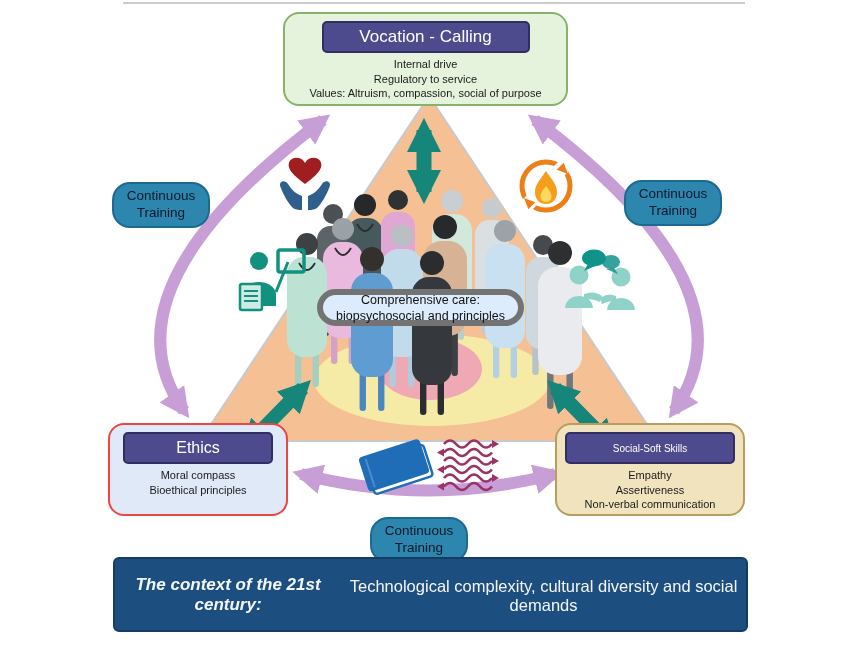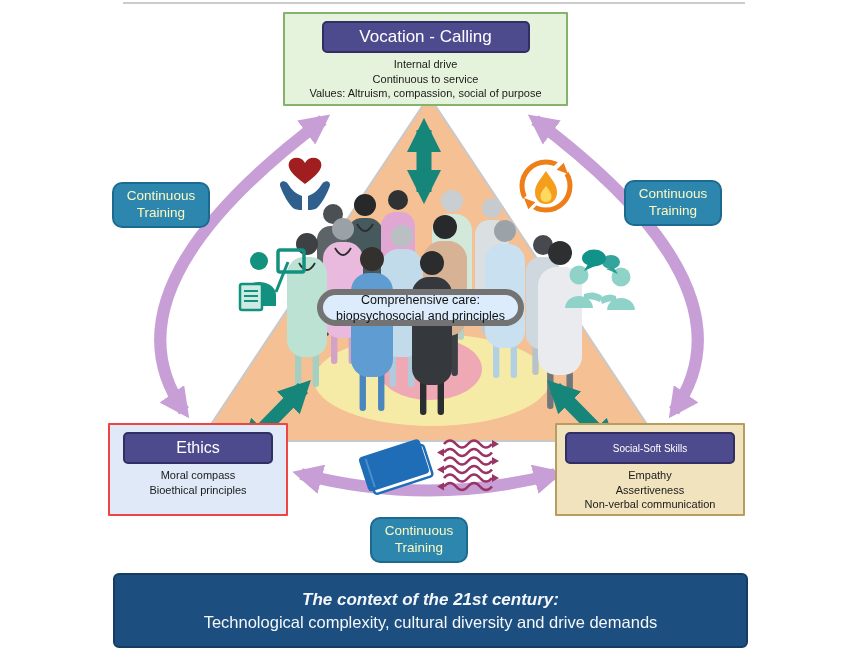--- a/index.html
+++ b/index.html
@@ -2,50 +2,50 @@
 <html><head>
 <meta charset="utf-8">
 <style>
   html,body{margin:0;padding:0;background:#ffffff;}
   .stage{position:relative;width:862px;height:656px;background:#ffffff;overflow:hidden;
          font-family:"Liberation Sans",sans-serif;color:#1a1a1a;}
   .layer{position:absolute;left:0;top:0;}
   .top-rule{position:absolute;left:123px;top:2px;width:622px;height:2px;background:#cccccc;}
 
   
-  .corner-box{position:absolute;border-radius:1px;text-align:center;box-sizing:border-box;}
+  .corner-box{position:absolute;border-radius:16px;text-align:center;box-sizing:border-box;}
   .vocation{left:283px;top:12px;width:285px;height:94px;background:#e6f3dc;border:2px solid #85b36b;}
   .ethics{left:108px;top:423px;width:180px;height:93px;background:#dfe9f7;border:2px solid #ef4444;}
   .social{left:555px;top:423px;width:190px;height:93px;background:#f1e3bd;border:2px solid #b79d5e;}
   .box-header{display:block;margin:7px auto 4px;background:#4e4a8e;border:2px solid #322e63;
               border-radius:5px;color:#ffffff;box-sizing:border-box;
               display:flex;align-items:center;justify-content:center;}
   .vocation .box-header{width:208px;height:32px;font-size:17px;}
   .ethics .box-header{width:150px;height:32px;font-size:16px;}
   .social .box-header{width:170px;height:32px;font-size:10px;}
   .box-line{font-size:11px;line-height:1.34;}
 
   
   .badge{position:absolute;width:98px;height:46px;background:#2d86ae;border:2px solid #1d6a91;
-         border-radius:10px;color:#fef9c3;font-size:13.5px;line-height:1.25;
+         border-radius:18px;color:#0f172a;font-size:13.5px;line-height:1.25;
          display:flex;flex-direction:column;align-items:center;justify-content:center;box-sizing:border-box;}
   .badge-left{left:112px;top:182px;}
   .badge-right{left:624px;top:180px;}
   .badge-bottom{left:370px;top:517px;}
 
   
   .pill{position:absolute;left:317px;top:289px;width:207px;height:37px;background:#dcecfc;
         border:6px solid #737373;border-radius:19px;font-size:12.5px;line-height:1.28;
         display:flex;flex-direction:column;align-items:center;justify-content:center;
         box-sizing:border-box;color:#111;}
 
   
-  .banner{position:absolute;left:113px;top:573px;width:635px;height:75px;background:#1c4e7f;
+  .banner{position:absolute;left:113px;top:557px;width:635px;height:75px;background:#1c4e7f;
           border:2px solid #153c62;border-radius:6px;color:#f4f7fa;text-align:center;
-          display:flex;flex-direction:column;align-items:center;justify-content:center;box-sizing:border-box;}
+          display:flex;flex-direction:row;align-items:center;justify-content:center;box-sizing:border-box;}
   .banner-line1{font-size:17px;font-weight:bold;font-style:italic;}
   .banner-line2{font-size:16.5px;margin-top:3px;}
 </style>
 </head>
 <body>
 
 <div class="stage">
 
   <div class="top-rule"></div>
 
@@ -226,21 +226,21 @@
         <polygon points="6,41.5 -1,45.5 6,49.5"></polygon>
       </g>
     </g>
   </svg>
 
   <div class="corner-box vocation">
     <div class="box-header">
       <span>Vocation - Calling</span>
     </div>
     <div class="box-line">Internal drive</div>
-    <div class="box-line">Continuous to service</div>
+    <div class="box-line">Regulatory to service</div>
     <div class="box-line">Values: Altruism, compassion, social of purpose</div>
   </div>
 
   <div class="corner-box ethics">
     <div class="box-header">
       <span>Ethics</span>
     </div>
     <div class="box-line">Moral compass</div>
     <div class="box-line">Bioethical principles</div>
   </div>
@@ -267,16 +267,16 @@
     <span>Training</span>
   </div>
 
   <div class="pill">
     <span>Comprehensive care:</span>
     <span>biopsychosocial and principles</span>
   </div>
 
   <div class="banner">
     <div class="banner-line1">The context of the 21st century:</div>
-    <div class="banner-line2">Technological complexity, cultural diversity and drive demands</div>
+    <div class="banner-line2">Technological complexity, cultural diversity and social demands</div>
   </div>
 
 </div>
 
 </body></html>

